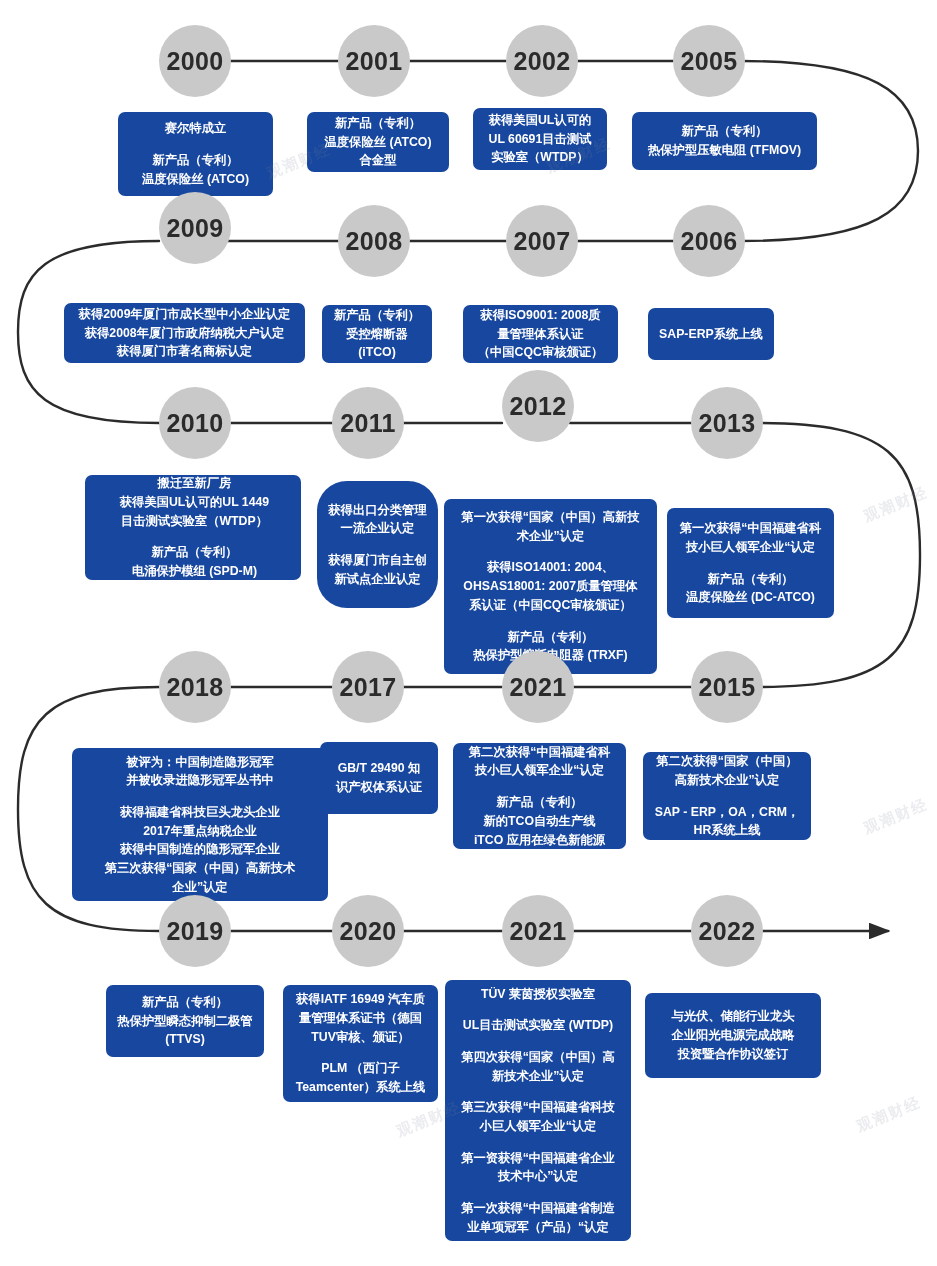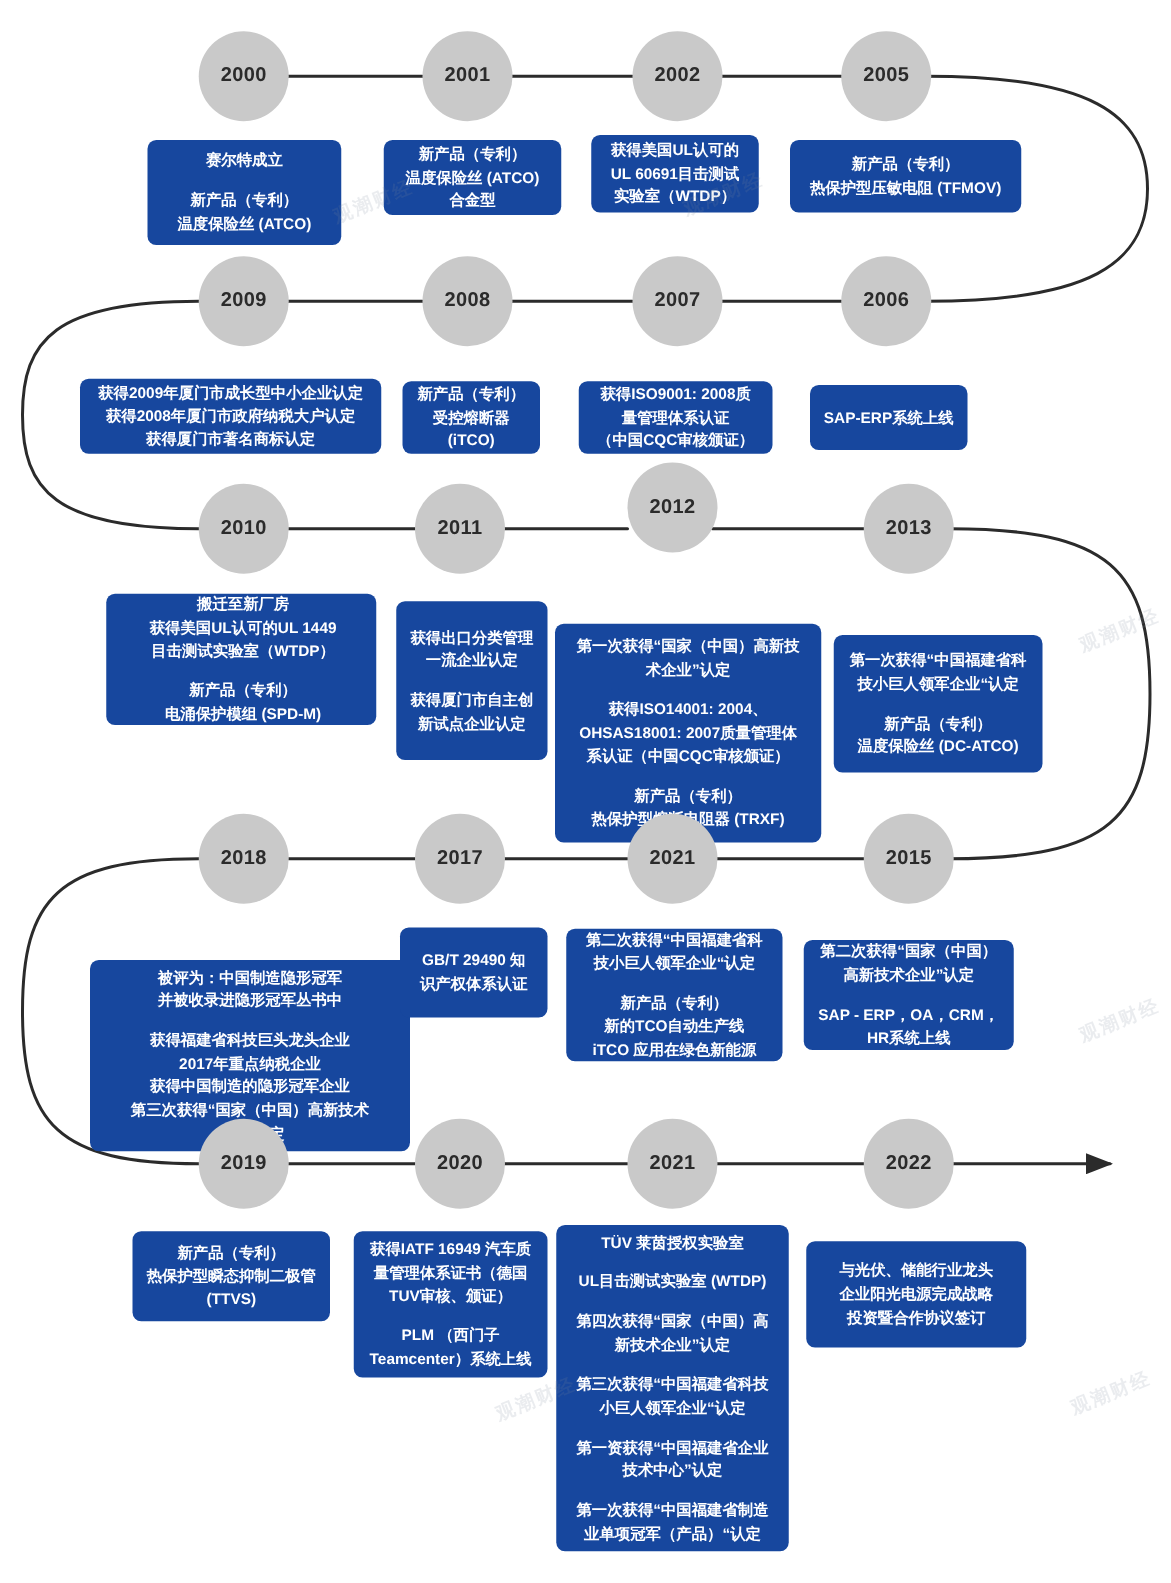--- a/index.html
+++ b/index.html
@@ -27,21 +27,21 @@
   }
   .year-node {
     position: absolute;
     width: 72px;
     height: 72px;
     border-radius: 50%;
     background: #c9c9c9;
     display: flex;
     align-items: center;
     justify-content: center;
-    font-size: 16px;
+    font-size: 25px;
     font-weight: 700;
     color: #2b2b2b;
     letter-spacing: 0.3px;
     z-index: 3;
   }
   .event-card {
     position: absolute;
     background: #17479e;
     border-radius: 7px;
     color: #ffffff;
@@ -163,21 +163,21 @@
     </div>
   </div>
 
   <div class="event-card" style="left:632px; top:112px; width:185px; height:58px;">
     <div class="para">
       <span class="line">新产品（专利）</span>
       <span class="line">热保护型压敏电阻 (TFMOV)</span>
     </div>
   </div>
 
-  <div class="year-node" style="left:159px; top:205px;">
+  <div class="year-node" style="left:159px; top:192px;">
     <span>2009</span>
   </div>
   <div class="year-node" style="left:338px; top:205px;">
     <span>2008</span>
   </div>
   <div class="year-node" style="left:506px; top:205px;">
     <span>2007</span>
   </div>
   <div class="year-node" style="left:673px; top:205px;">
     <span>2006</span>
@@ -231,21 +231,21 @@
       <span class="line">搬迁至新厂房</span>
       <span class="line">获得美国UL认可的UL 1449</span>
       <span class="line">目击测试实验室（WTDP）</span>
     </div>
     <div class="para">
       <span class="line">新产品（专利）</span>
       <span class="line">电涌保护模组 (SPD-M)</span>
     </div>
   </div>
 
-  <div class="event-card" style="left:317px; top:481px; width:121px; height:127px;">
+  <div class="event-card" style="left:317px; top:481px; width:121px; height:127px;border-radius:30px;">
     <div class="para">
       <span class="line">获得出口分类管理</span>
       <span class="line">一流企业认定</span>
     </div>
     <div class="para">
       <span class="line">获得厦门市自主创</span>
       <span class="line">新试点企业认定</span>
     </div>
   </div>
 
@@ -282,21 +282,21 @@
   <div class="year-node" style="left:332px; top:651px;">
     <span>2017</span>
   </div>
   <div class="year-node" style="left:502px; top:651px;">
     <span>2021</span>
   </div>
   <div class="year-node" style="left:691px; top:651px;">
     <span>2015</span>
   </div>
 
-  <div class="event-card" style="left:72px; top:768px; width:256px; height:153px;">
+  <div class="event-card" style="left:72px; top:748px; width:256px; height:153px;">
     <div class="para">
       <span class="line">被评为：中国制造隐形冠军</span>
       <span class="line">并被收录进隐形冠军丛书中</span>
     </div>
     <div class="para">
       <span class="line">获得福建省科技巨头龙头企业</span>
       <span class="line">2017年重点纳税企业</span>
       <span class="line">获得中国制造的隐形冠军企业</span>
       <span class="line">第三次获得“国家（中国）高新技术</span>
       <span class="line">企业”认定</span>

